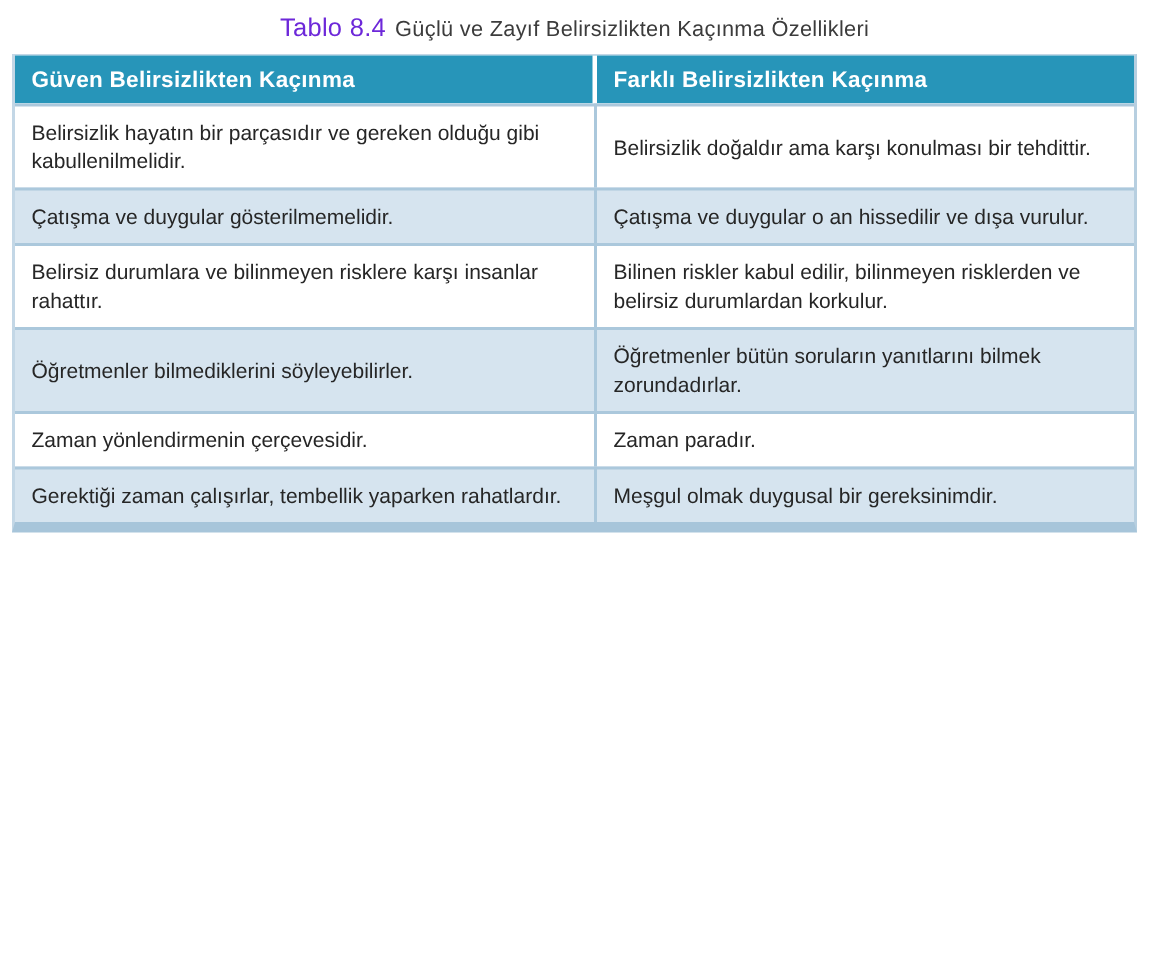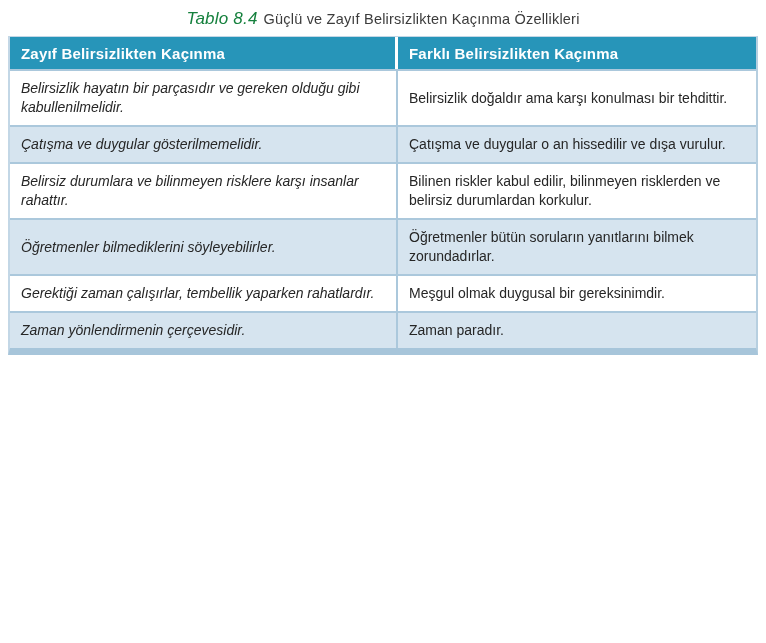--- a/index.html
+++ b/index.html
@@ -14,24 +14,23 @@
     font-family: "Liberation Sans", sans-serif;
   }
   .caption {
     text-align: center;
     padding: 9px 0 7px 0;
     font-size: 14.5px;
     color: #3c3c3c;
     letter-spacing: 0.2px;
   }
   .caption-label {
-    color: #15803d;
+    color: #6d28d9;
     font-size: 17px;
     margin-right: 6px;
-    font-style: italic;
   }
   table.comparison {
     width: 750px;
     margin: 0 auto;
     border-collapse: separate;
     border-spacing: 0;
     table-layout: fixed;
     border-left: 2px solid #c3d7e6;
     border-right: 2px solid #b7cfe0;
     border-top: 1px solid #c3d7e6;
@@ -54,39 +53,38 @@
     font-size: 14px;
     color: #262626;
     line-height: 1.36;
     padding: 8px 10px 8px 11px;
     vertical-align: middle;
     background: #ffffff;
     border-top: 2px solid #abc8dc;
   }
   td.cell-left {
     border-right: 2px solid #abc8dc;
-    font-style: italic;
   }
   tbody tr:nth-child(even) td {
     background: #d6e4ef;
   }
 </style>
 </head>
 <body>
 
 <div class="page">
 
   <div class="caption">
     <span class="caption-label">Tablo 8.4</span><span>Güçlü ve Zayıf Belirsizlikten Kaçınma Özellikleri</span>
   </div>
 
   <table class="comparison">
     <thead>
       <tr>
-        <th class="col-left">Zayıf Belirsizlikten Kaçınma</th>
+        <th class="col-left">Güven Belirsizlikten Kaçınma</th>
         <th class="col-right">Farklı Belirsizlikten Kaçınma</th>
       </tr>
     </thead>
     <tbody id="table-body">
         <tr>
           <td class="cell-left">Belirsizlik hayatın bir parçasıdır ve gereken olduğu gibi kabullenilmelidir.</td>
           <td class="cell-right">Belirsizlik doğaldır ama karşı konulması bir tehdittir.</td>
         </tr>
         <tr>
           <td class="cell-left">Çatışma ve duygular gösterilmemelidir.</td>
@@ -94,23 +92,23 @@
         </tr>
         <tr>
           <td class="cell-left">Belirsiz durumlara ve bilinmeyen risklere karşı insanlar rahattır.</td>
           <td class="cell-right">Bilinen riskler kabul edilir, bilinmeyen risklerden ve belirsiz durumlardan korkulur.</td>
         </tr>
         <tr>
           <td class="cell-left">Öğretmenler bilmediklerini söyleyebilirler.</td>
           <td class="cell-right">Öğretmenler bütün soruların yanıtlarını bilmek zorundadırlar.</td>
         </tr>
         <tr>
+          <td class="cell-left">Zaman yönlendirmenin çerçevesidir.</td>
+          <td class="cell-right">Zaman paradır.</td>
+        </tr>
+        <tr>
           <td class="cell-left">Gerektiği zaman çalışırlar, tembellik yaparken rahatlardır.</td>
           <td class="cell-right">Meşgul olmak duygusal bir gereksinimdir.</td>
-        </tr>
-        <tr>
-          <td class="cell-left">Zaman yönlendirmenin çerçevesidir.</td>
-          <td class="cell-right">Zaman paradır.</td>
         </tr>
       </tbody>
   </table>
 
 </div>
 
 </body></html>

